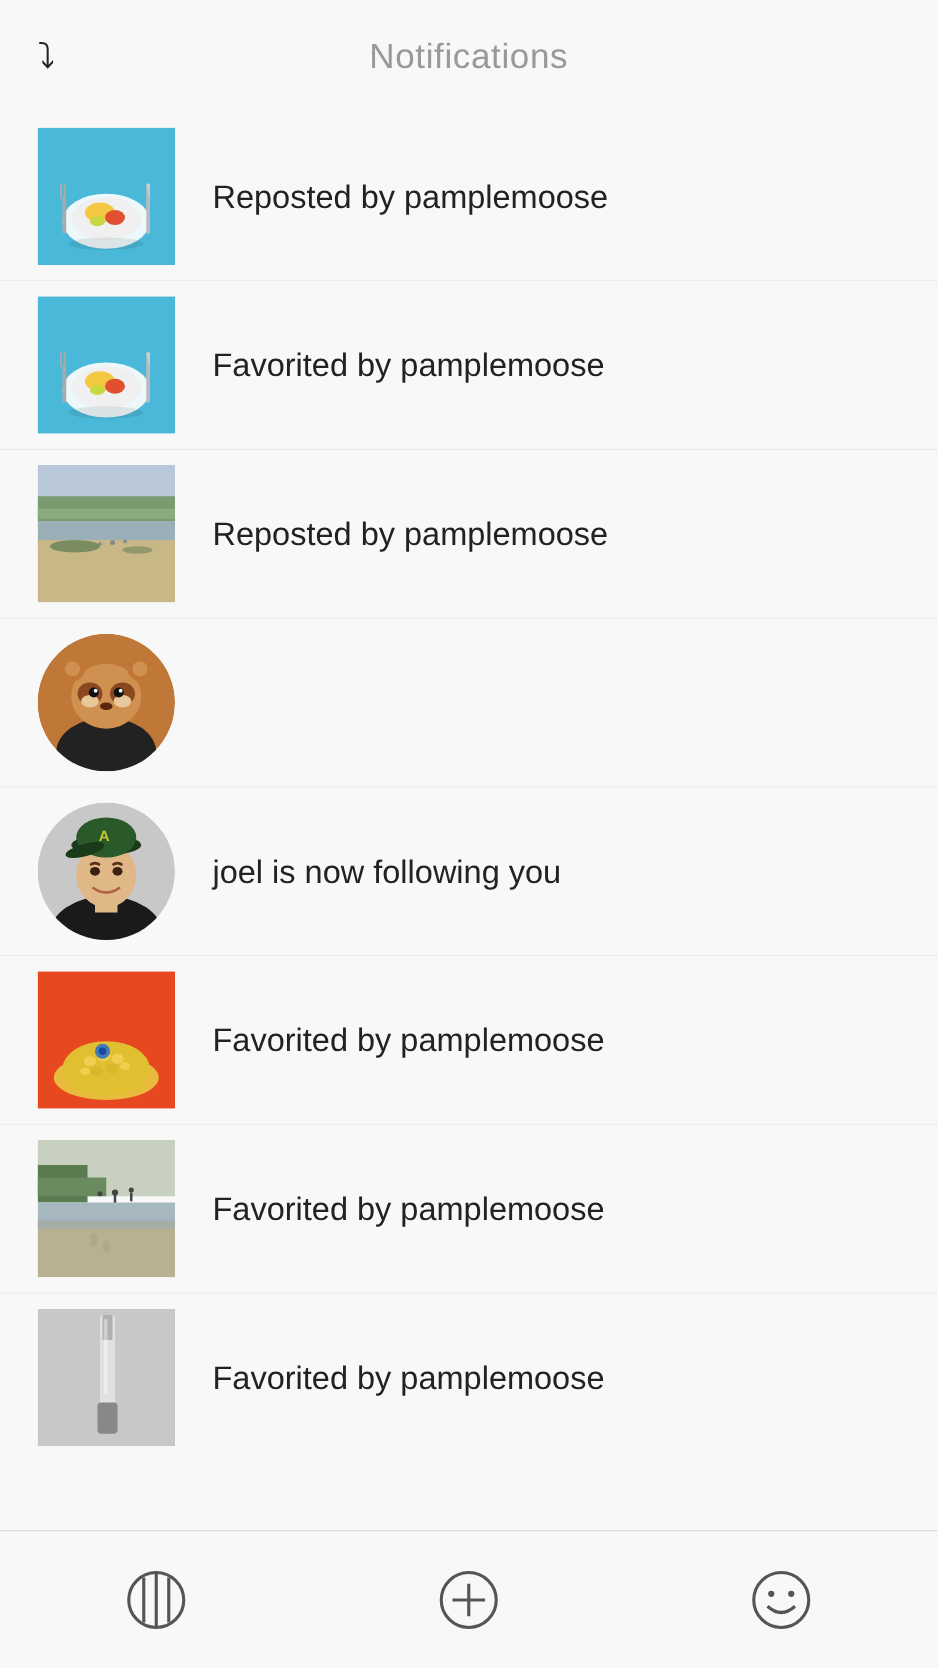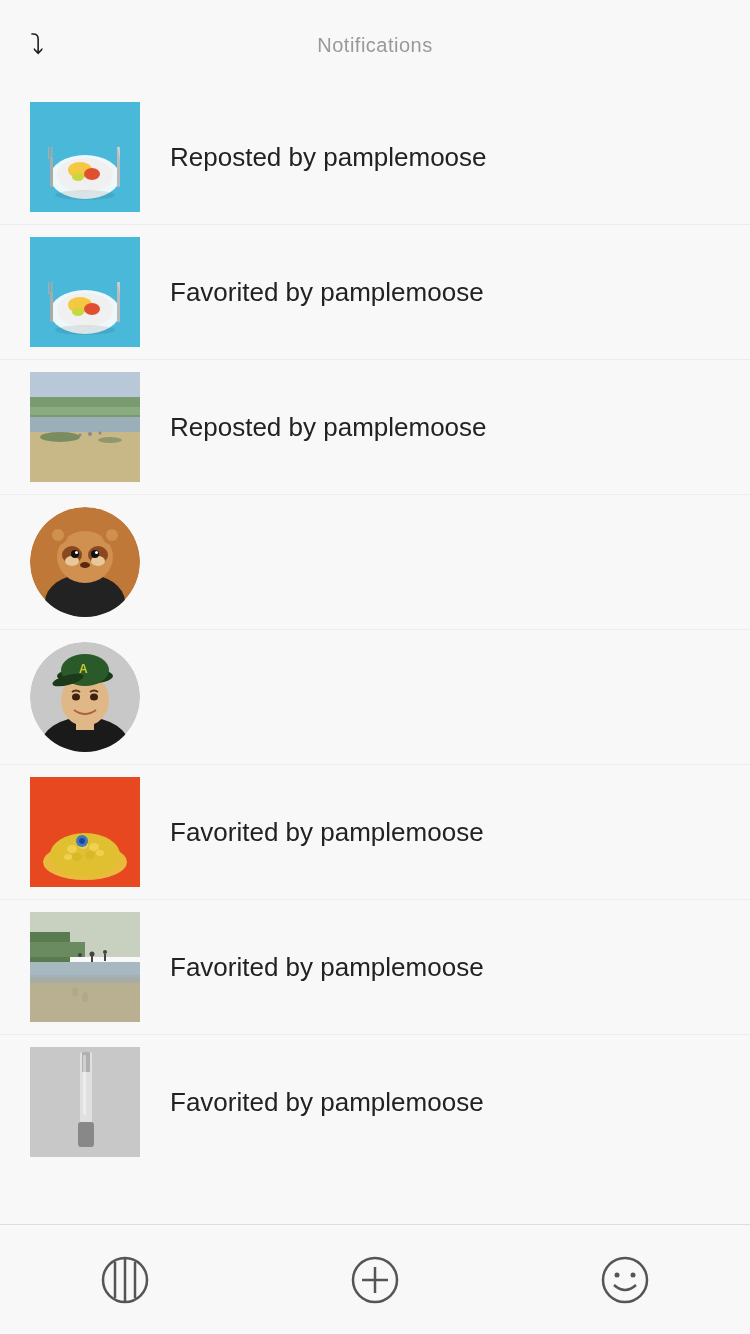--- a/index.html
+++ b/index.html
@@ -25,21 +25,21 @@
 
     .header-back {
       position: absolute;
       left: 30px;
       font-size: 28px;
       color: #222;
       cursor: pointer;
     }
 
     .header-title {
-      font-size: 20px;
+      font-size: 28px;
       font-weight: 300;
       color: #999;
       letter-spacing: 0.5px;
     }
 
     
     .notifications-list {
       padding: 0 0 120px 0;
     }
 
@@ -245,20 +245,21 @@
 
         <ellipse cx="55" cy="34" rx="28" ry="8" fill="#1a3a1a"></ellipse>
 
         <ellipse cx="55" cy="28" rx="24" ry="16" fill="#2a5a2a"></ellipse>
 
         <text x="49" y="31" font-size="12" fill="#c8c830" font-weight="bold">A</text>
 
         <ellipse cx="38" cy="38" rx="16" ry="5" fill="#1a3a1a" transform="rotate(-15 38 38)"></ellipse>
       </svg>
     </div>
+    <span class="notification-text">joel is now following you</span>
   </div>
 
   <div class="notification-item">
     <div class="notification-thumb square">
       <svg viewBox="0 0 110 110" xmlns="http://www.w3.org/2000/svg">
 
         <rect width="110" height="110" fill="#e84820"></rect>
 
         <ellipse cx="55" cy="85" rx="42" ry="18" fill="#e8c840" opacity="0.9"></ellipse>
 

